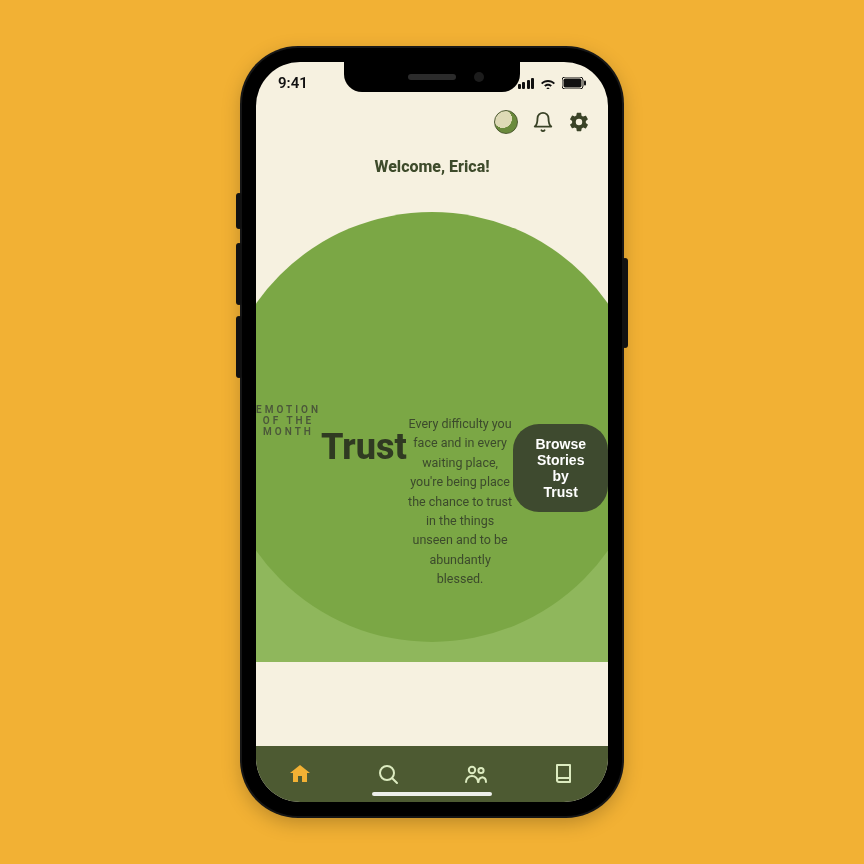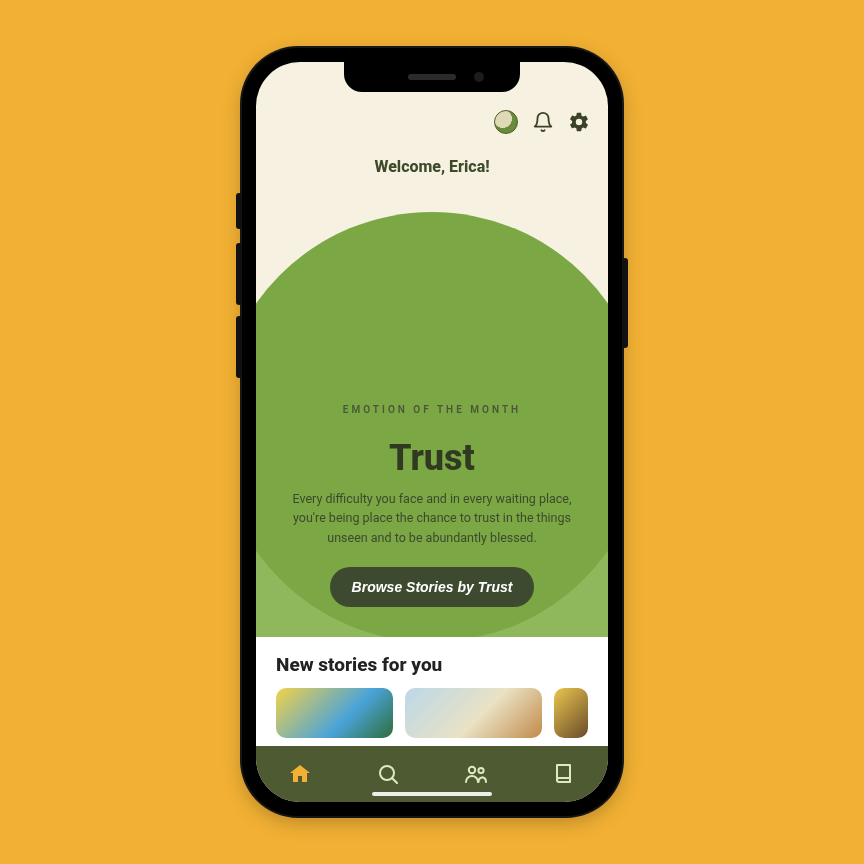--- a/index.html
+++ b/index.html
@@ -102,33 +102,33 @@
   }
   .arc{position:absolute;left:50%;transform:translateX(-50%);border-radius:50%;}
   .a1{top:20px; width:430px;height:430px;background:#7ba745;}
   .a2{top:65px; width:500px;height:500px;background:#8fb75c;}
   .a3{top:110px;width:580px;height:580px;background:#a4c679;}
   .a4{top:160px;width:680px;height:680px;background:#b6d291;}
   .a5{top:215px;width:800px;height:800px;background:#c6dda8;}
 
   .hero-content{
     position:absolute;inset:0;
-    display:flex;flex-direction:column;align-items:center;
+    display:flex;flex-direction:row;align-items:flex-start;
     padding-top:212px;
     text-align:center;color:#384326;
     z-index:5;
   }
   .eotm{letter-spacing:3px;font-size:10px;font-weight:600;color:#4b573a;}
   .emotion{font-size:36px;font-weight:800;color:#303a22;margin-top:22px;}
   .desc{font-size:12.5px;line-height:1.55;color:#3c4a2c;max-width:290px;margin-top:10px;}
   .browse{
     margin-top:20px;
     background:#3e4a2f;color:#fff;border:none;
     padding:12px 22px;border-radius:26px;
-    font-weight:700;font-size:14px;cursor:pointer;font-style:italic;
+    font-weight:700;font-size:14px;cursor:pointer;
   }
 
   
   .strip{
     position:absolute;left:0;right:0;top:575px;height:115px;
     background:#fff;
     padding:16px 20px 0;
     z-index:10;
   }
   .strip h3{font-size:19px;font-weight:800;color:#222;}
@@ -163,20 +163,39 @@
   <div class="btn-side vol3"></div>
   <div class="btn-side pwr"></div>
 
   <div class="screen">
 
     <div class="notch">
       <div class="speaker"></div>
       <div class="cam"></div>
     </div>
 
+    <div class="statusbar">
+      <span>9:41</span>
+      <div class="right">
+        <span class="sig">
+            <span></span>
+            <span></span>
+            <span></span>
+            <span></span>
+          </span>
+        <svg width="16" height="12" viewBox="0 0 16 12">
+            <path fill="#111" d="M8 10.5a1.5 1.5 0 1 0 0 3 1.5 1.5 0 0 0 0-3zm0-3.8c-1.5 0-2.9.6-3.9 1.6l1.4 1.4C6.2 9 7 8.7 8 8.7s1.8.3 2.5 1l1.4-1.4c-1-1-2.4-1.6-3.9-1.6zm0-3.7C5.3 3 2.9 4 1 5.9l1.4 1.4C3.9 5.8 5.9 5 8 5s4.1.8 5.6 2.3L15 5.9C13.1 4 10.7 3 8 3z"></path>
+          </svg>
+        <svg width="24" height="12" viewBox="0 0 24 12">
+            <rect x="0" y="0" width="21" height="12" rx="3" fill="none" stroke="#111" stroke-width="1"></rect>
+            <rect x="1.5" y="1.5" width="18" height="9" rx="1.8" fill="#111"></rect>
+            <rect x="22" y="3.5" width="2" height="5" rx="1" fill="#111"></rect>
+          </svg>
+      </div>
+    </div>
 
     <div class="header-icons">
       <div class="avatar icon-btn"></div>
       <div class="icon-btn">
         <svg width="22" height="22" viewBox="0 0 24 24" fill="none" stroke="#3a4327" stroke-width="2" stroke-linecap="round" stroke-linejoin="round">
             <path d="M18 8a6 6 0 0 0-12 0c0 7-3 9-3 9h18s-3-2-3-9"></path>
             <path d="M13.7 21a2 2 0 0 1-3.4 0"></path>
           </svg>
       </div>
       <div class="icon-btn">
@@ -196,28 +215,20 @@
       <div class="arc a1"></div>
 
       <div class="hero-content">
         <div class="eotm">EMOTION OF THE MONTH</div>
         <div class="emotion">Trust</div>
         <div class="desc">Every difficulty you face and in every waiting place, you're being place the chance to trust in the things unseen and to be abundantly blessed.</div>
         <button class="browse">Browse Stories by Trust</button>
       </div>
     </div>
 
-    <div class="strip">
-      <h3>New stories for you</h3>
-      <div class="cards">
-        <div class="card c1"></div>
-        <div class="card c2"></div>
-        <div class="card c3"></div>
-      </div>
-    </div>
 
     <div class="nav">
       <div class="tab active">
         <svg width="24" height="24" viewBox="0 0 24 24" fill="currentColor">
             <path d="M12 3 2 11h3v9h5v-6h4v6h5v-9h3z"></path>
           </svg>
       </div>
       <div class="tab">
         <svg width="24" height="24" viewBox="0 0 24 24" fill="none" stroke="currentColor" stroke-width="2" stroke-linecap="round">
             <circle cx="11" cy="11" r="7"></circle>

